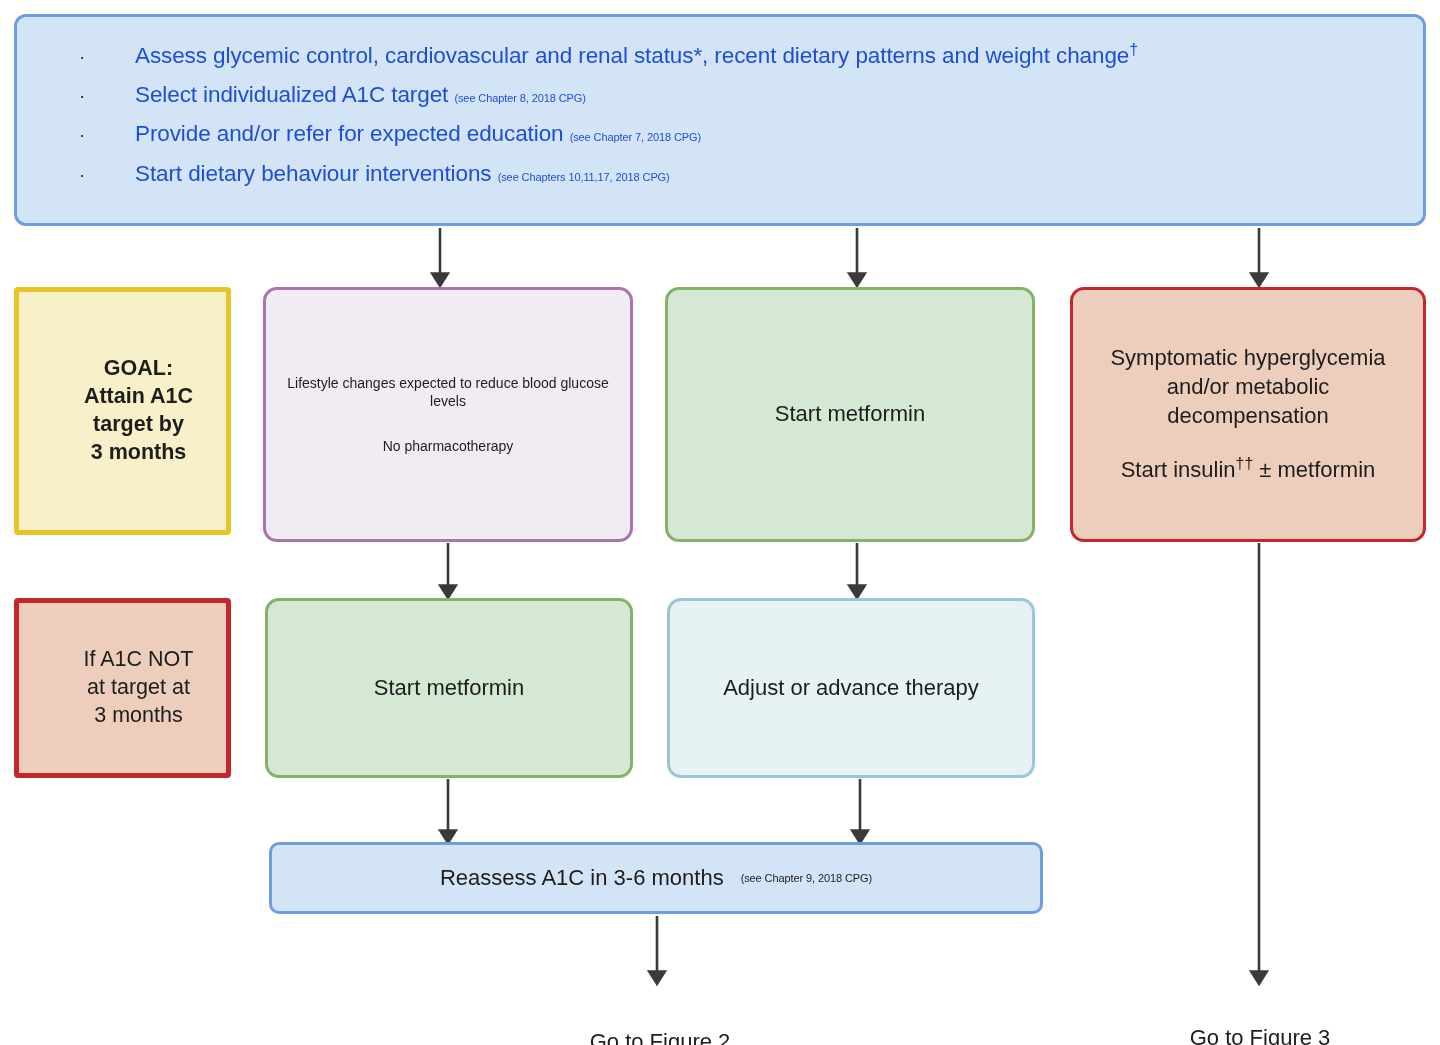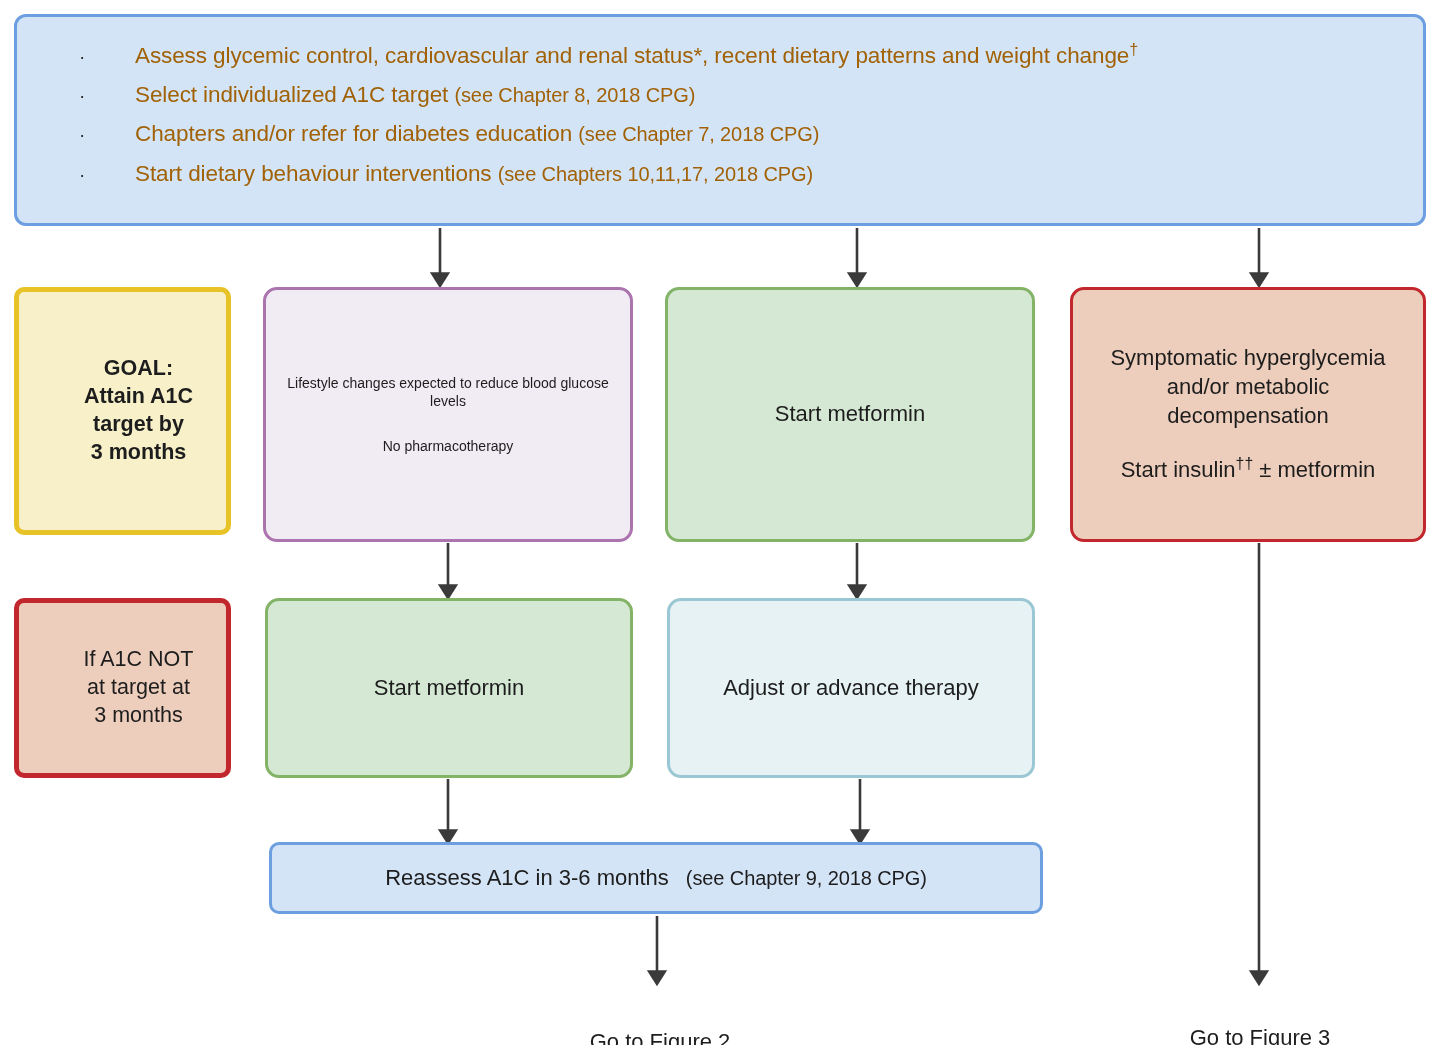--- a/index.html
+++ b/index.html
@@ -23,21 +23,21 @@
     position: absolute;
     box-sizing: border-box;
     display: flex;
     flex-direction: column;
     align-items: center;
     justify-content: center;
     text-align: center;
     color: #1d1d1d;
   }
   .rounded-md { border-radius: 14px; border-width: 3px; border-style: solid; }
-  .rounded-hd { border-radius: 10px; border-width: 5px; border-style: solid; padding-left: 32px; }
+  .rounded-hd { border-radius: 4px; border-width: 5px; border-style: solid; padding-left: 32px; }
 
   
   #assess-box {
     left: 14px; top: 14px;
     width: 1412px; height: 212px;
     background: #d4e4f7;
     border-color: #6c9ee0;
     border-radius: 12px;
     border-width: 3px;
     border-style: solid;
@@ -55,26 +55,26 @@
     flex: 0 0 56px;
     font-size: 19px;
     line-height: 1;
     color: #2b2b2b;
     text-align: left;
     padding-top: 2px;
   }
   .bullet-text {
     font-size: 22.5px;
     line-height: 1.12;
-    color: #a16207;
+    color: #1d4ed8;
     text-align: left;
     letter-spacing: -0.1px;
   }
   .note {
-    font-size: 20px;
+    font-size: 11px;
     letter-spacing: -0.1px;
   }
   sup { font-size: 0.72em; line-height: 0; }
 
   
   #goal-box {
     left: 14px; top: 287px;
     width: 217px; height: 248px;
     background: #f7f0c8;
     border-color: #e8c328;
@@ -208,21 +208,21 @@
     <div class="bullet-row">
       <span class="bullet-dot">·</span>
       <span class="bullet-text"><span>Assess glycemic control, cardiovascular and renal status*, recent dietary patterns and weight change</span><sup>†</sup></span>
     </div>
     <div class="bullet-row">
       <span class="bullet-dot">·</span>
       <span class="bullet-text"><span>Select individualized A1C target </span><span class="note">(see Chapter 8, 2018 CPG)</span></span>
     </div>
     <div class="bullet-row">
       <span class="bullet-dot">·</span>
-      <span class="bullet-text"><span>Chapters and/or refer for diabetes education </span><span class="note">(see Chapter 7, 2018 CPG)</span></span>
+      <span class="bullet-text"><span>Provide and/or refer for expected education </span><span class="note">(see Chapter 7, 2018 CPG)</span></span>
     </div>
     <div class="bullet-row">
       <span class="bullet-dot">·</span>
       <span class="bullet-text"><span>Start dietary behaviour interventions </span><span class="note">(see Chapters 10,11,17, 2018 CPG)</span></span>
     </div>
   </div>
 
   <div class="box rounded-hd" id="goal-box">
     <div>GOAL:</div>
     <div>Attain A1C</div>

